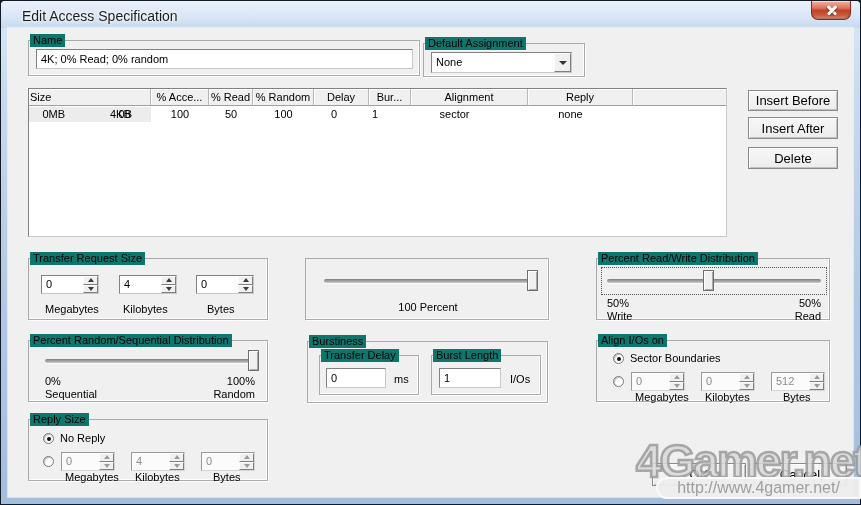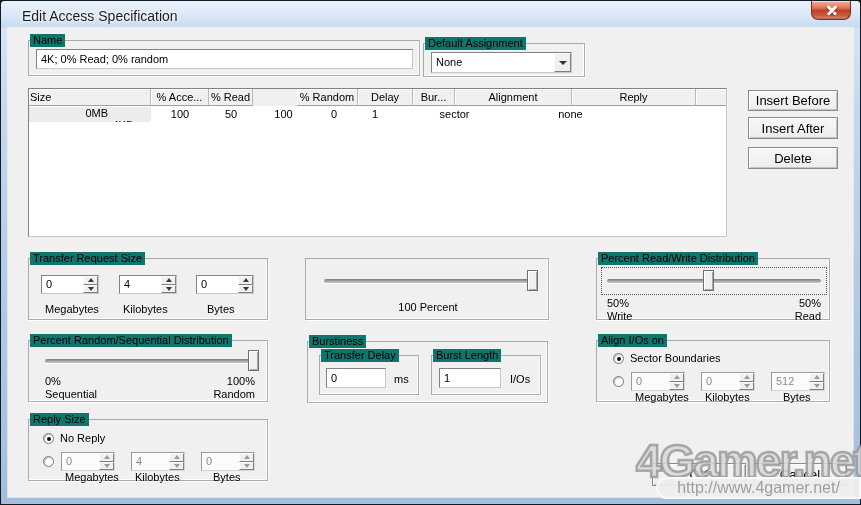--- a/index.html
+++ b/index.html
@@ -158,29 +158,29 @@
           <i class="tri-down"></i>
         </span>
     </div>
   </div>
 
   <div class="listview">
     <div class="lv-header">
       <div class="lv-h first" style="width:122px;">Size</div>
       <div class="lv-h" style="width:58px;">% Acce...</div>
       <div class="lv-h" style="width:44px;">% Read</div>
-      <div class="lv-h" style="width:61px;margin-left:44px;">% Random</div>
+      <div class="lv-h" style="width:61px;">% Random</div>
       <div class="lv-h" style="width:55px;">Delay</div>
       <div class="lv-h" style="width:42px;">Bur...</div>
       <div class="lv-h" style="width:117px;">Alignment</div>
-      <div class="lv-h" style="width:124px;">Reply</div>
+      <div class="lv-h" style="width:105px;">Reply</div>
       <div class="lv-h filler"></div>
     </div>
     <div class="lv-row">
-      <div class="lv-c size-cell" style="width:122px;flex-direction:column;">
+      <div class="lv-c size-cell" style="width:122px;">
         <span style="width:36px;">0MB</span>
         <span style="width:26px;padding-left:45px;">4KB</span>
         <span style="width:22px;">0B</span>
       </div>
       <div class="lv-c" style="width:58px;">100</div>
       <div class="lv-c" style="width:44px;">50</div>
       <div class="lv-c" style="width:61px;">100</div>
       <div class="lv-c" style="width:40px;">0</div>
       <div class="lv-c" style="width:42px;">1</div>
       <div class="lv-c" style="width:117px;">sector</div>

